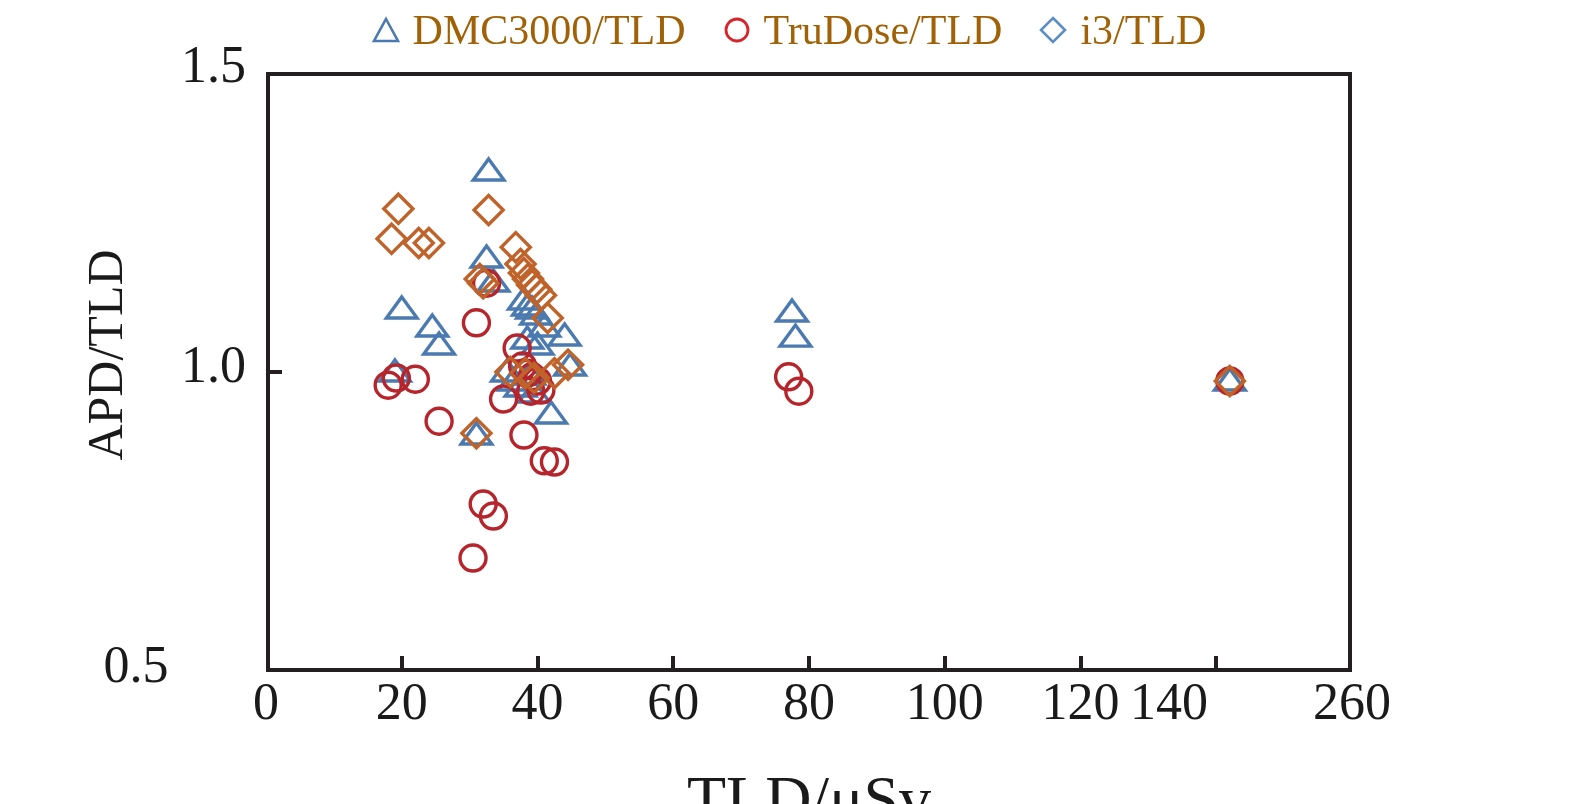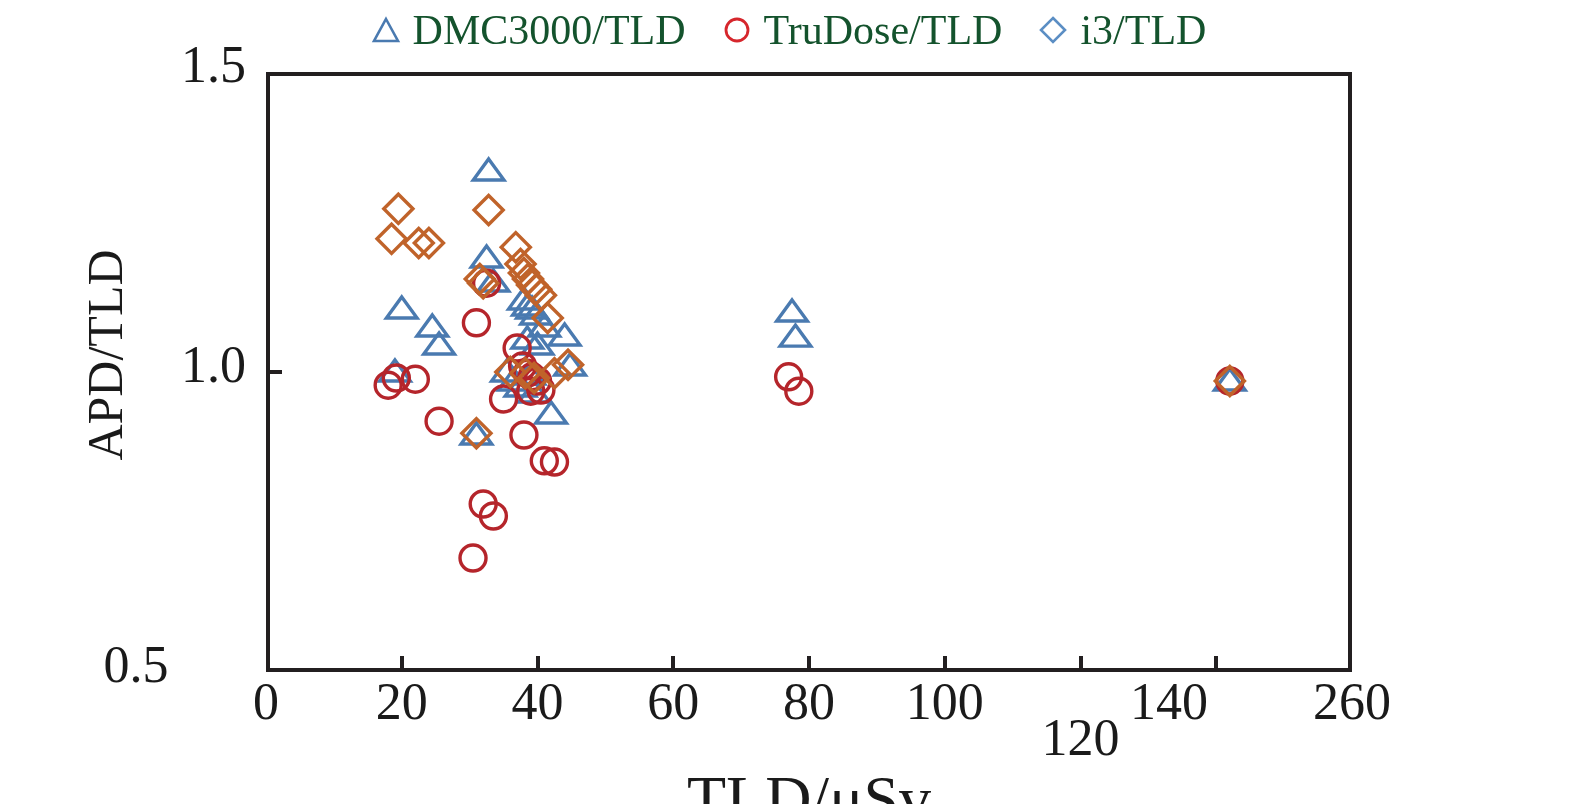--- a/index.html
+++ b/index.html
@@ -33,21 +33,21 @@
   }
   .legend-entry {
     display: flex;
     align-items: center;
     gap: 10px;
   }
   .legend-label {
     font-size: 42px;
     line-height: 1;
     white-space: nowrap;
-    color: #14532d;
+    color: #a16207;
   }
   .legend-marker {
     display: block;
   }
   
   #plot-frame {
     position: absolute;
     left: 266px;
     top: 72px;
     width: 1086px;
@@ -245,21 +245,21 @@
       <div class="tick-y" style="top: 370px;"></div>
     </div>
 
   <div id="ticklabels-layer">
       <div class="xticklabel" style="left: 186px;">0</div>
       <div class="xticklabel" style="left: 321.75px;">20</div>
       <div class="xticklabel" style="left: 457.5px;">40</div>
       <div class="xticklabel" style="left: 593.25px;">60</div>
       <div class="xticklabel" style="left: 729px;">80</div>
       <div class="xticklabel" style="left: 864.75px;">100</div>
-      <div class="xticklabel" style="left: 1000.5px; margin-top: 36px;">120</div>
+      <div class="xticklabel" style="left: 1000.5px;">120</div>
       <div class="xticklabel" style="left: 1089px;">140</div>
       <div class="xticklabel" style="left: 1272px;">260</div>
       <div class="yticklabel" style="top: 639px; text-align: center;">0.5</div>
       <div class="yticklabel" style="top: 339px;">1.0</div>
       <div class="yticklabel" style="top: 39px;">1.5</div>
     </div>
 
   <div id="xlabel">TLD/μSv</div>
   <div id="ylabel">APD/TLD</div>
 

